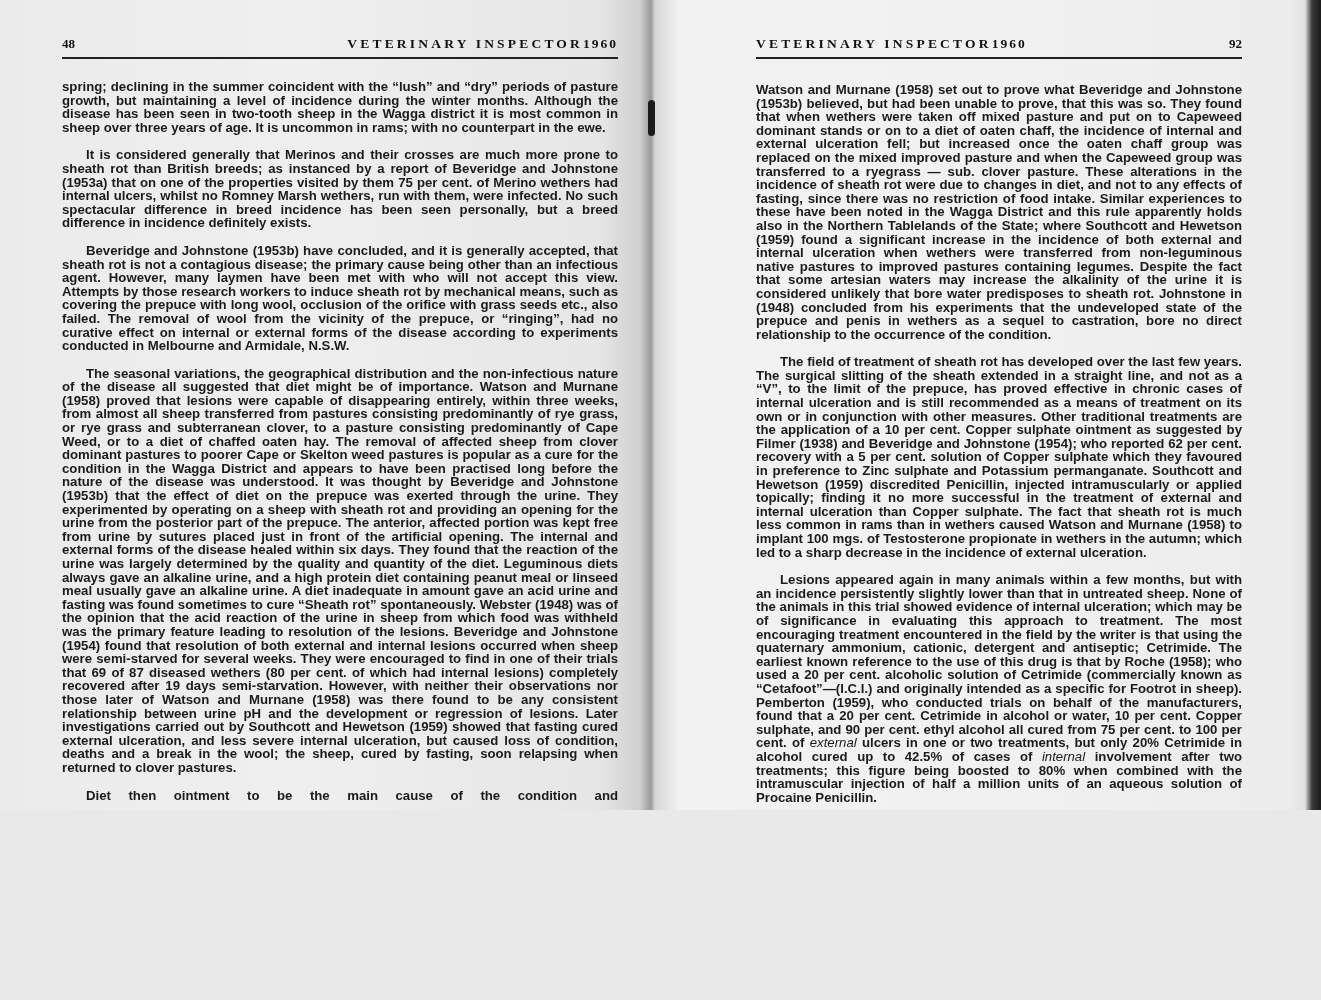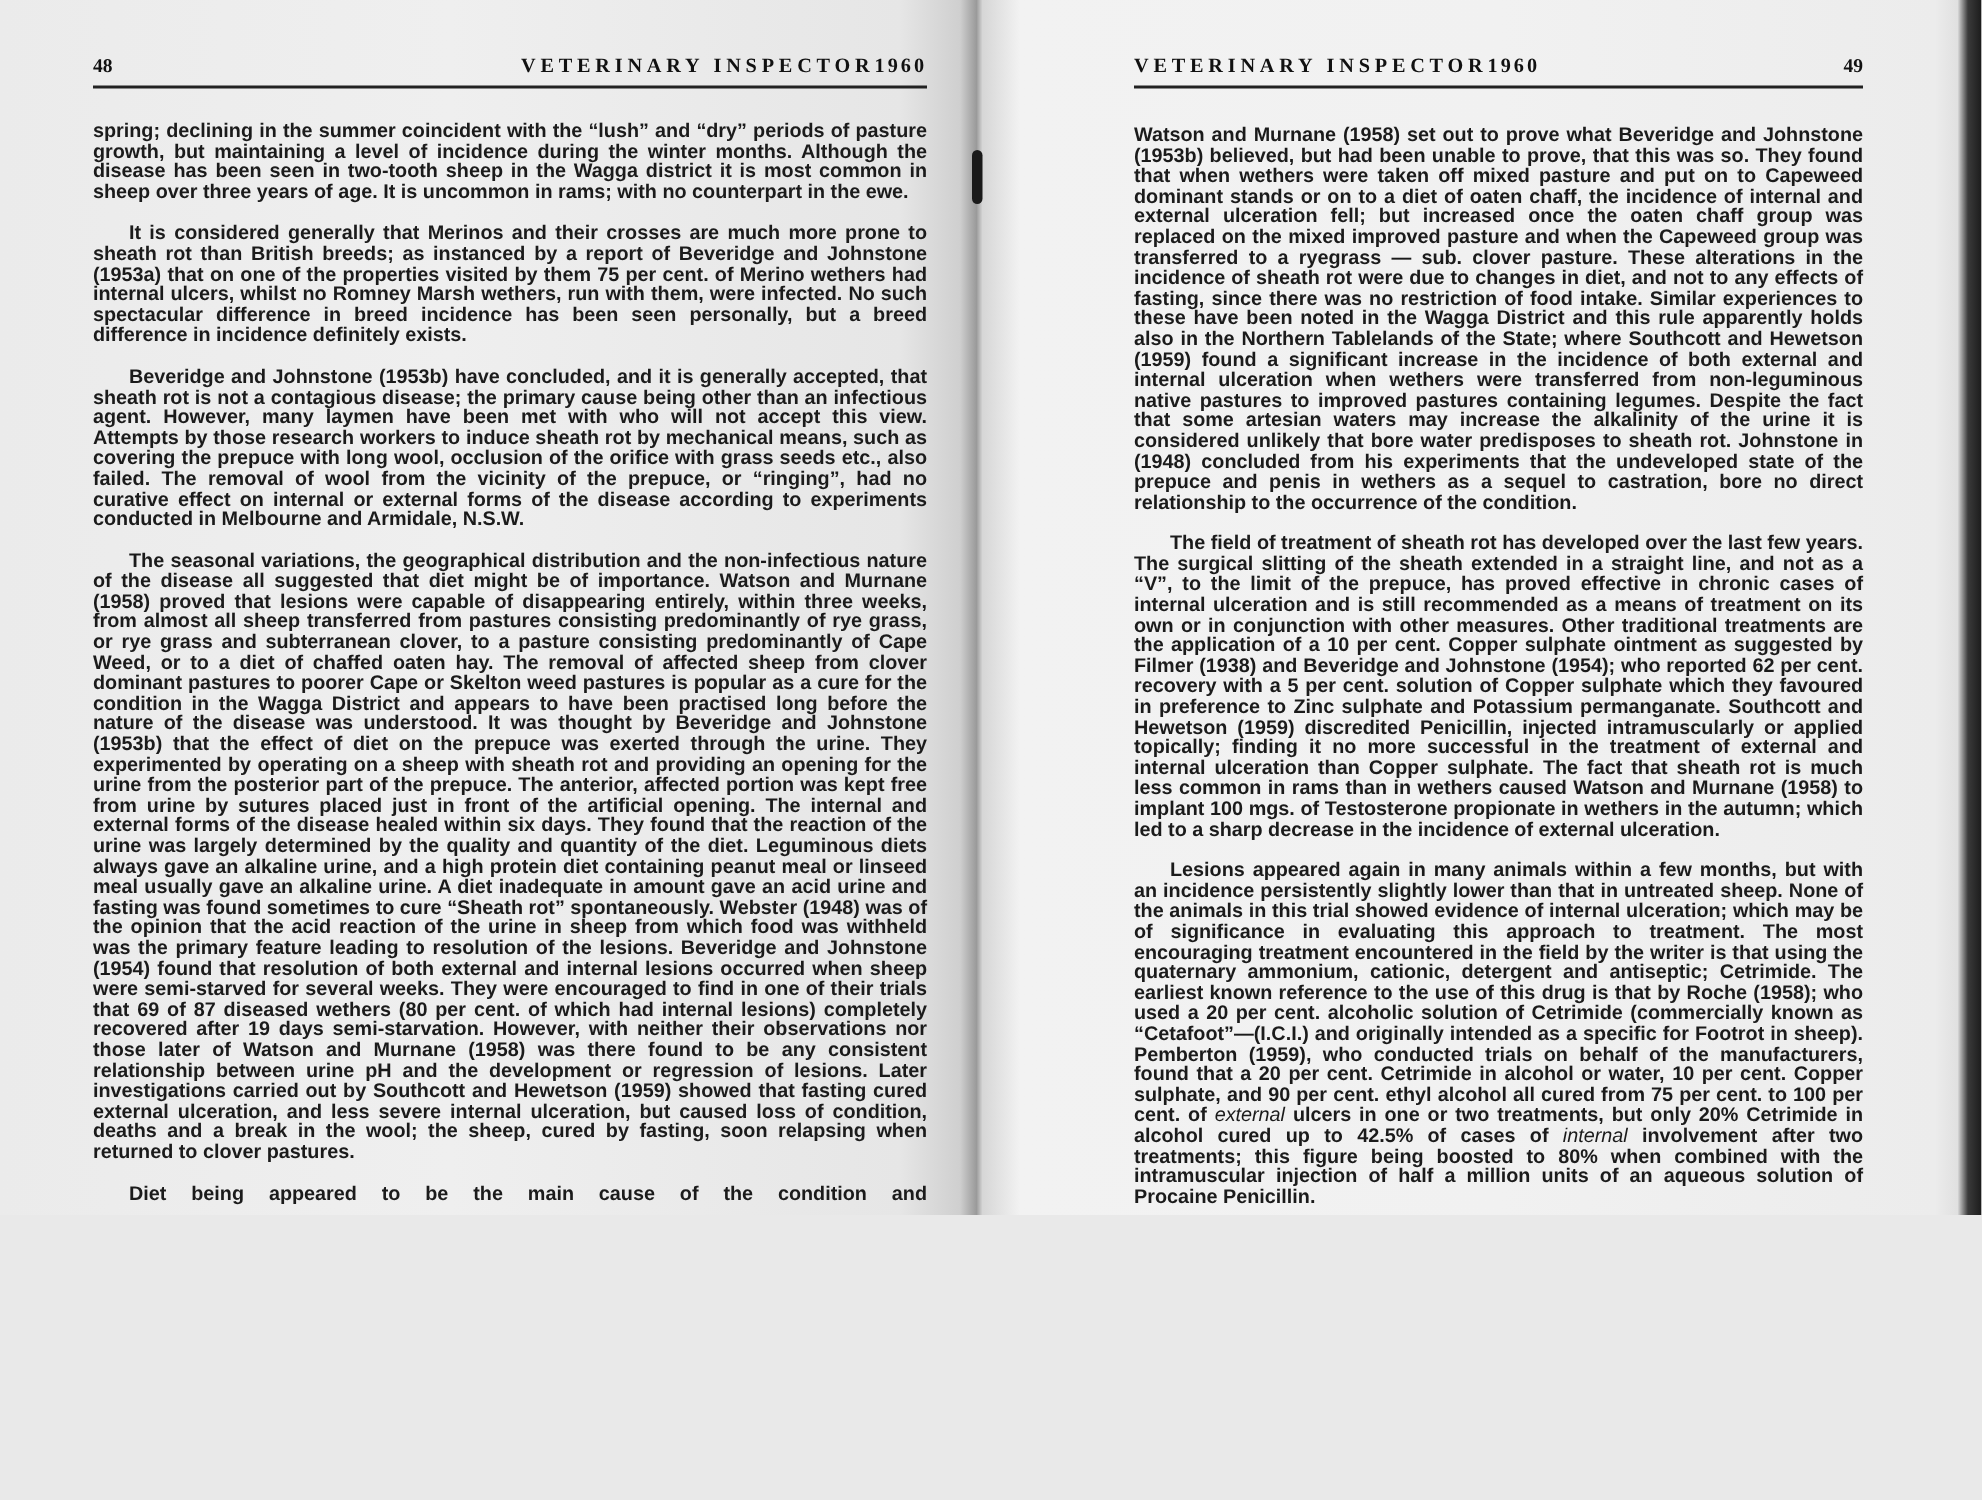--- a/index.html
+++ b/index.html
@@ -105,28 +105,28 @@
       <span class="pageno">48</span>
       <span class="journal"><span>VETERINARY INSPECTOR</span><span class="year">1960</span></span>
     </div>
     <div class="head-rule"></div>
 
     <div class="body-text">
       <p>spring; declining in the summer coincident with the “lush” and “dry” periods of pasture growth, but maintaining a level of incidence during the winter months. Although the disease has been seen in two-tooth sheep in the Wagga district it is most common in sheep over three years of age. It is uncommon in rams; with no counterpart in the ewe.</p>
       <p class="indent">It is considered generally that Merinos and their crosses are much more prone to sheath rot than British breeds; as instanced by a report of Beveridge and Johnstone (1953a) that on one of the properties visited by them 75 per cent. of Merino wethers had internal ulcers, whilst no Romney Marsh wethers, run with them, were infected. No such spectacular difference in breed incidence has been seen personally, but a breed difference in incidence definitely exists.</p>
       <p class="indent">Beveridge and Johnstone (1953b) have concluded, and it is generally accepted, that sheath rot is not a contagious disease; the primary cause being other than an infectious agent. However, many laymen have been met with who will not accept this view. Attempts by those research workers to induce sheath rot by mechanical means, such as covering the prepuce with long wool, occlusion of the orifice with grass seeds etc., also failed. The removal of wool from the vicinity of the prepuce, or “ringing”, had no curative effect on internal or external forms of the disease according to experiments conducted in Melbourne and Armidale, N.S.W.</p>
       <p class="indent">The seasonal variations, the geographical distribution and the non-infectious nature of the disease all suggested that diet might be of importance. Watson and Murnane (1958) proved that lesions were capable of disappearing entirely, within three weeks, from almost all sheep transferred from pastures consisting predominantly of rye grass, or rye grass and subterranean clover, to a pasture consisting predominantly of Cape Weed, or to a diet of chaffed oaten hay. The removal of affected sheep from clover dominant pastures to poorer Cape or Skelton weed pastures is popular as a cure for the condition in the Wagga District and appears to have been practised long before the nature of the disease was understood. It was thought by Beveridge and Johnstone (1953b) that the effect of diet on the prepuce was exerted through the urine. They experimented by operating on a sheep with sheath rot and providing an opening for the urine from the posterior part of the prepuce. The anterior, affected portion was kept free from urine by sutures placed just in front of the artificial opening. The internal and external forms of the disease healed within six days. They found that the reaction of the urine was largely determined by the quality and quantity of the diet. Leguminous diets always gave an alkaline urine, and a high protein diet containing peanut meal or linseed meal usually gave an alkaline urine. A diet inadequate in amount gave an acid urine and fasting was found sometimes to cure “Sheath rot” spontaneously. Webster (1948) was of the opinion that the acid reaction of the urine in sheep from which food was withheld was the primary feature leading to resolution of the lesions. Beveridge and Johnstone (1954) found that resolution of both external and internal lesions occurred when sheep were semi-starved for several weeks. They were encouraged to find in one of their trials that 69 of 87 diseased wethers (80 per cent. of which had internal lesions) completely recovered after 19 days semi-starvation. However, with neither their observations nor those later of Watson and Murnane (1958) was there found to be any consistent relationship between urine pH and the development or regression of lesions. Later investigations carried out by Southcott and Hewetson (1959) showed that fasting cured external ulceration, and less severe internal ulceration, but caused loss of condition, deaths and a break in the wool; the sheep, cured by fasting, soon relapsing when returned to clover pastures.</p>
-      <p class="indent" style="text-align:justify;text-align-last:justify;">Diet being appeared to be the main cause of the condition and</p>
+      <p class="indent" style="text-align:justify;text-align-last:justify;">Diet then ointment to be the main cause of the condition and</p>
     </div>
   </div>
 
   <div class="page right">
     <div class="running-head">
       <span class="journal"><span>VETERINARY INSPECTOR</span><span class="year">1960</span></span>
-      <span class="pageno">49</span>
+      <span class="pageno">92</span>
     </div>
     <div class="head-rule"></div>
 
     <div class="body-text">
       <p>Watson and Murnane (1958) set out to prove what Beveridge and Johnstone (1953b) believed, but had been unable to prove, that this was so. They found that when wethers were taken off mixed pasture and put on to Capeweed dominant stands or on to a diet of oaten chaff, the incidence of internal and external ulceration fell; but increased once the oaten chaff group was replaced on the mixed improved pasture and when the Capeweed group was transferred to a ryegrass — sub. clover pasture. These alterations in the incidence of sheath rot were due to changes in diet, and not to any effects of fasting, since there was no restriction of food intake. Similar experiences to these have been noted in the Wagga District and this rule apparently holds also in the Northern Tablelands of the State; where Southcott and Hewetson (1959) found a significant increase in the incidence of both external and internal ulceration when wethers were transferred from non-leguminous native pastures to improved pastures containing legumes. Despite the fact that some artesian waters may increase the alkalinity of the urine it is considered unlikely that bore water predisposes to sheath rot. Johnstone in (1948) concluded from his experiments that the undeveloped state of the prepuce and penis in wethers as a sequel to castration, bore no direct relationship to the occurrence of the condition.</p>
       <p class="indent">The field of treatment of sheath rot has developed over the last few years. The surgical slitting of the sheath extended in a straight line, and not as a “V”, to the limit of the prepuce, has proved effective in chronic cases of internal ulceration and is still recommended as a means of treatment on its own or in conjunction with other measures. Other traditional treatments are the application of a 10 per cent. Copper sulphate ointment as suggested by Filmer (1938) and Beveridge and Johnstone (1954); who reported 62 per cent. recovery with a 5 per cent. solution of Copper sulphate which they favoured in preference to Zinc sulphate and Potassium permanganate. Southcott and Hewetson (1959) discredited Penicillin, injected intramuscularly or applied topically; finding it no more successful in the treatment of external and internal ulceration than Copper sulphate. The fact that sheath rot is much less common in rams than in wethers caused Watson and Murnane (1958) to implant 100 mgs. of Testosterone propionate in wethers in the autumn; which led to a sharp decrease in the incidence of external ulceration.</p>
       <p class="indent"><span>Lesions appeared again in many animals within a few months, but with an incidence persistently slightly lower than that in untreated sheep. None of the animals in this trial showed evidence of internal ulceration; which may be of significance in evaluating this approach to treatment. The most encouraging treatment encountered in the field by the writer is that using the quaternary ammonium, cationic, detergent and antiseptic; Cetrimide. The earliest known reference to the use of this drug is that by Roche (1958); who used a 20 per cent. alcoholic solution of Cetrimide (commercially known as “Cetafoot”—(I.C.I.) and originally intended as a specific for Footrot in sheep). Pemberton (1959), who conducted trials on behalf of the manufacturers, found that a 20 per cent. Cetrimide in alcohol or water, 10 per cent. Copper sulphate, and 90 per cent. ethyl alcohol all cured from 75 per cent. to 100 per cent. of</span> <em>external</em> <span>ulcers in one or two treatments, but only 20% Cetrimide in alcohol cured up to 42.5% of cases of</span> <em>internal</em> <span>involvement after two treatments; this figure being boosted to 80% when combined with the intramuscular injection of half a million units of an aqueous solution of Procaine Penicillin.</span></p>
       <p class="indent" style="text-align-last:justify;">The treatment procedure recommended in the Wagga District has been to irrigate out the prepuce; using a small amount of the “Cetafoot” in warm water. The prepuce is then filled with about 4 ml. of neat “Cetafoot”; using a standard syringe and a bovine teat syphon, or a large bore needle the end of which has been cut and</p>
     </div>
   </div>

